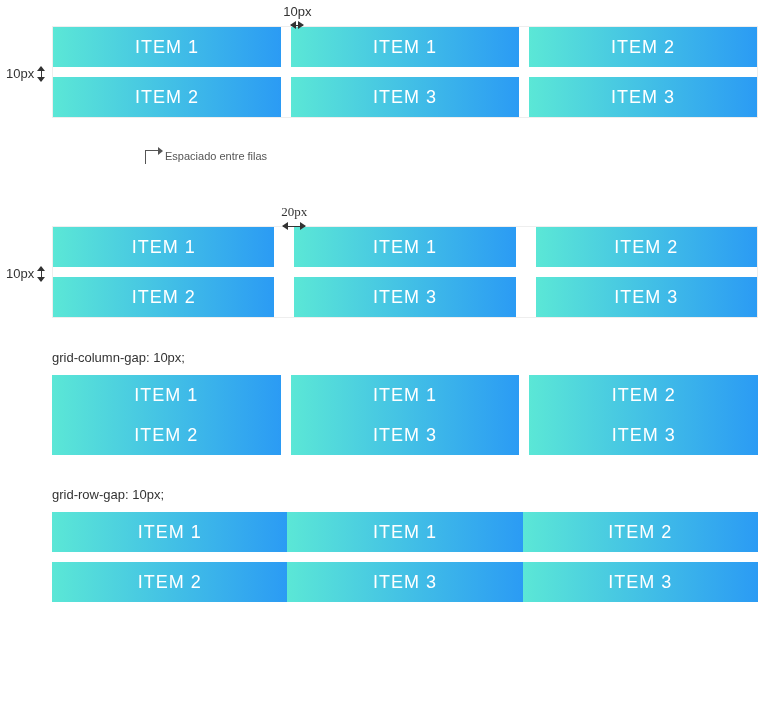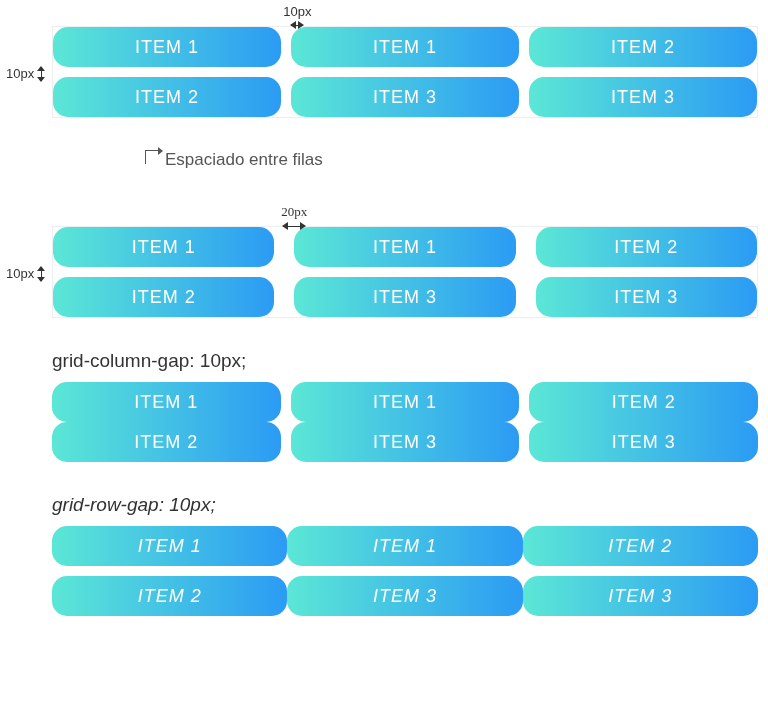--- a/index.html
+++ b/index.html
@@ -28,21 +28,20 @@
   .cell {
     background: linear-gradient(90deg, #5be7d6 0%, #2b9bf4 100%);
     color: #fff;
     font-weight: 500;
     font-size: 18px;
     letter-spacing: 1px;
     height: 40px;
     display: flex;
     align-items: center;
     justify-content: center;
-    border-radius: 15px;
   }
   
   .hgap-label {
     position: absolute;
     top: -22px;
     font-size: 13px;
     color: #333;
     text-align: center;
   }
   .hgap-label .arrow-h {
@@ -91,28 +90,28 @@
     left: 0px;
     width: 0; height: 0;
     border-left: 4px solid transparent;
     border-right: 4px solid transparent;
   }
   .vgap-label .arrow-v .au { top: -1px; border-bottom: 5px solid #333; }
   .vgap-label .arrow-v .ad { bottom: -1px; border-top: 5px solid #333; }
   
   .code-line {
     margin-left: 42px;
-    font-size: 19px;
+    font-size: 13px;
     color: #333;
     margin-bottom: 10px;
     position: relative;
   }
   .callout {
     position: absolute;
-    font-size: 17px;
+    font-size: 11px;
     color: #555;
     display: flex;
     align-items: flex-end;
     gap: 6px;
   }
   .callout.top-one { left: 93px; top: 0; align-items: flex-start;}
   .callout.bot-one { left: 128px; bottom: 0; }
   .elbow {
     width: 14px;
     height: 14px;
@@ -209,21 +208,21 @@
       <div class="cell">ITEM 1</div>
       <div class="cell">ITEM 1</div>
       <div class="cell">ITEM 2</div>
       <div class="cell">ITEM 2</div>
       <div class="cell">ITEM 3</div>
       <div class="cell">ITEM 3</div>
     </div>
   </div>
 </div>
 
-<div class="section" style="margin-bottom:12px;font-style:italic;">
+<div class="section" style="margin-bottom:12px;">
   <div class="code-line">grid-row-gap: 10px;</div>
   <div class="grid-wrap">
     <div class="grid g-row-gap-10">
       <div class="cell">ITEM 1</div>
       <div class="cell">ITEM 1</div>
       <div class="cell">ITEM 2</div>
       <div class="cell">ITEM 2</div>
       <div class="cell">ITEM 3</div>
       <div class="cell">ITEM 3</div>
     </div>

